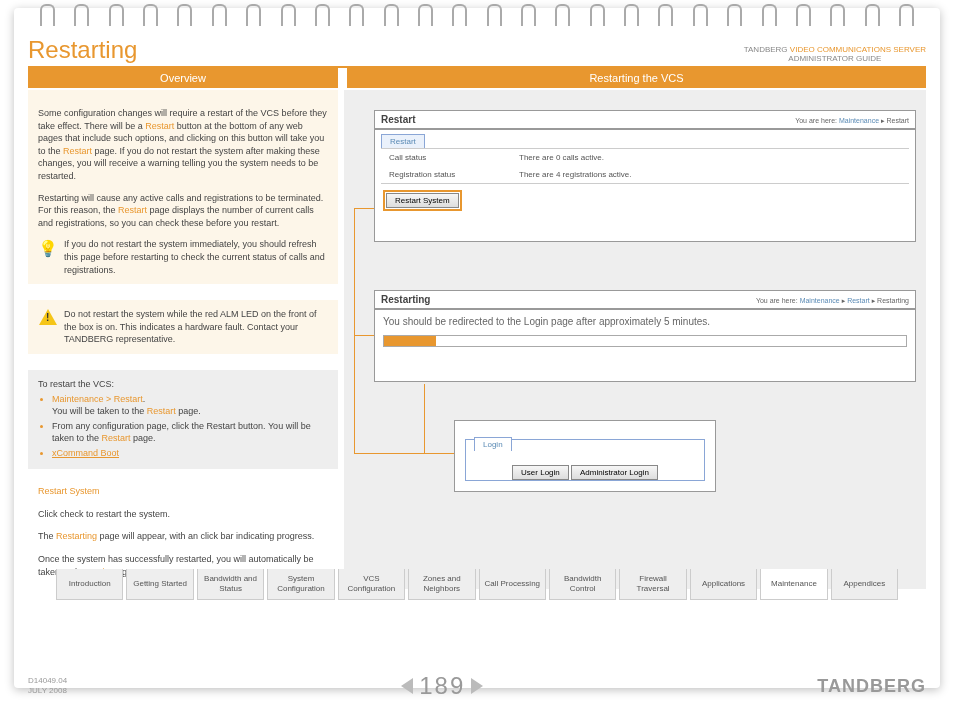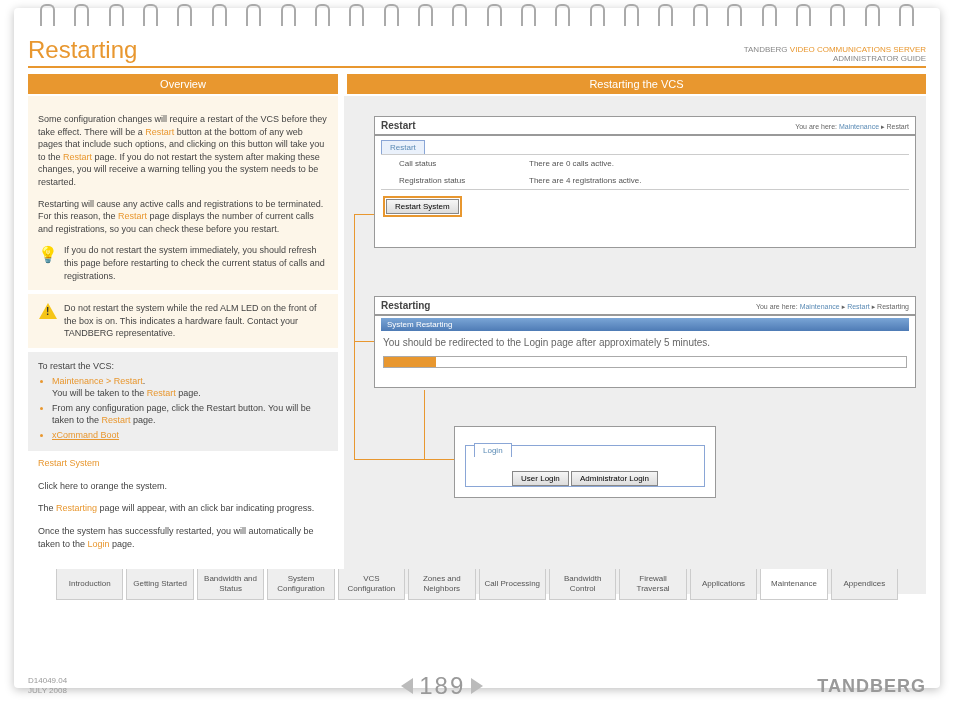--- a/index.html
+++ b/index.html
@@ -3,29 +3,29 @@
 <meta charset="utf-8">
 <style>
 body{margin:0;background:#fff;font-family:Arial,Helvetica,sans-serif;font-size:10px;color:#444}
 .page{width:954px;height:718px;position:relative;background:#fff}
 .shadow{position:absolute;left:14px;top:8px;right:14px;bottom:30px;background:#fff;box-shadow:0 2px 10px rgba(0,0,0,.25);border-radius:4px}
 .spiral{position:absolute;left:30px;right:30px;top:0;height:28px;display:flex;justify-content:space-between;padding:0 10px}
 .ring{width:11px;height:20px;border:2px solid #aaa;border-bottom:none;border-radius:6px 6px 0 0;margin-top:4px}
 .content{position:absolute;left:28px;right:28px;top:36px;bottom:56px}
 .hdr{display:flex;justify-content:space-between;align-items:flex-end;border-bottom:2px solid #e8972f;padding-bottom:2px}
 .h1{font-size:24px;color:#e8972f;font-weight:400}
-.hdr-r{text-align:right;font-size:8px;color:#888;line-height:1.2}
+.hdr-r{text-align:center;font-size:8px;color:#888;line-height:1.2}
 .hdr-r .o{color:#e8972f}
-.banners{display:flex;gap:9px;margin-top:6px}
+.banners{display:flex;gap:9px;}
 .ban{background:#e8972f;color:#fff;font-size:11px;text-align:center;padding:4px 0}
 .ban.l{width:310px}.ban.r{flex:1}
 .cols{display:flex;gap:6px;margin-top:2px}
 .left{width:310px}
 .right{flex:1;background:#eee;min-height:498px;position:relative}
-.box{padding:8px 10px;margin-bottom:4px;font-size:9px;line-height:1.4}
+.box{padding:8px 10px;margin-bottom:16px;font-size:9px;line-height:1.4}
 .cream{background:#fdf6e9}
 .grey{background:#eee}
 .link{color:#e8972f}
 .ul{text-decoration:underline;color:#e8972f}
 .tip{display:flex;gap:6px}
 .bulb{width:20px;flex-shrink:0;text-align:center;font-size:16px}
 .warn{width:20px;flex-shrink:0}
 .tri{width:0;height:0;border-left:9px solid transparent;border-right:9px solid transparent;border-bottom:16px solid #f5c518;margin:1px auto;position:relative}
 .tri::after{content:"!";position:absolute;left:-2px;top:2px;font-weight:bold;color:#333;font-size:10px}
 ul.b{margin:2px 0;padding-left:14px}
@@ -35,21 +35,21 @@
 .plain{padding:0 10px;font-size:9px;line-height:1.5}
 .panel{position:absolute;background:#fff;border:1.5px solid #999;font-size:8px}
 .p1{left:30px;top:20px;width:540px;height:130px}
 .p2{left:30px;top:200px;width:540px;height:90px}
 .p3{left:110px;top:330px;width:260px;height:70px}
 .pt{font-weight:bold;font-size:10px;padding:3px 6px;border-bottom:2px solid #999;display:flex;justify-content:space-between;align-items:baseline}
 .bc{font-weight:normal;font-size:7px;color:#666}
 .bc a{color:#5b8bb5;text-decoration:none}
 .tab{border:1px solid #8aa6d6;border-bottom:none;padding:2px 8px;font-size:8px;color:#5b8bb5;background:#eaf1fb;display:inline-block;margin:4px 0 0 6px}
 .hr{border-bottom:1px solid #ccc;margin:0 6px}
-.row{display:flex;padding:4px 24px;font-size:8px;color:#555}
+.row{display:flex;padding:4px 14px;font-size:8px;color:#555}
 .row .k{width:130px}
 .btn3d{border:1px solid #888;background:linear-gradient(#f6f6f6,#ddd);padding:2px 8px;font-size:8px;cursor:pointer}
 .btn-wrap{margin:6px 8px;display:inline-block}
 .btn-hl{border:2px solid #e8972f;padding:1px}
 .bar{background:linear-gradient(#7aa5d6,#4e7bb5);color:#fff;font-size:8px;padding:2px 6px;margin:2px 6px 0}
 .msg{font-size:10px;padding:6px 8px;color:#666}
 .prog{margin:2px 8px 6px;height:10px;border:1px solid #aaa;background:#fff}
 .prog-f{height:100%;width:10%;background:#e8972f}
 .login-box{position:absolute;left:10px;top:18px;right:10px;bottom:10px;border:1px solid #8aa6d6}
 .login-btns{text-align:center;padding:14px 0}
@@ -129,21 +129,21 @@
 <div class="box grey">
 <div>To restart the VCS:</div>
 <ul class="b">
 <li><span class="link">Maintenance &gt; Restart</span>.<br><span>You will be taken to the </span><span class="link">Restart</span><span> page.</span></li>
 <li><span>From any configuration page, click the Restart button. You will be taken to the </span><span class="link">Restart</span><span> page.</span></li>
 <li><span class="ul">xCommand Boot</span></li>
 </ul>
 </div>
 <div class="plain">
 <div class="sec-t">Restart System</div>
-<p>Click here to orange the system.</p>
+<p>Click check to restart the system.</p>
 <p><span>The </span><span class="link">Restarting</span><span> page will appear, with an click bar indicating progress.</span></p>
 <p><span>Once the system has successfully restarted, you will automatically be taken to the </span><span class="link">Login</span><span> page.</span></p>
 </div>
 </div>
 
 <div class="right">
 <div class="panel p1">
 <div class="pt">
               <span>Restart</span>
               <span class="bc"><span>You are here: </span><a>Maintenance</a> ▸ <span>Restart</span></span>
@@ -160,21 +160,20 @@
             </div>
 <div class="hr"></div>
 <div class="btn-wrap btn-hl"><button class="btn3d">Restart System</button></div>
 </div>
 
 <div class="panel p2">
 <div class="pt">
               <span>Restarting</span>
               <span class="bc"><span>You are here: </span><a>Maintenance</a> ▸ <a>Restart</a> ▸ <span>Restarting</span></span>
             </div>
-<div class="bar">System Restarting</div>
 <div class="msg">You should be redirected to the Login page after approximately 5 minutes.</div>
 <div class="prog">
               <div class="prog-f"></div>
             </div>
 </div>
 
 <div class="panel p3">
 <div class="login-box">
 <span class="tab" style="margin-top:-9px;margin-left:8px;background:#fff">Login</span>
 <div class="login-btns">

